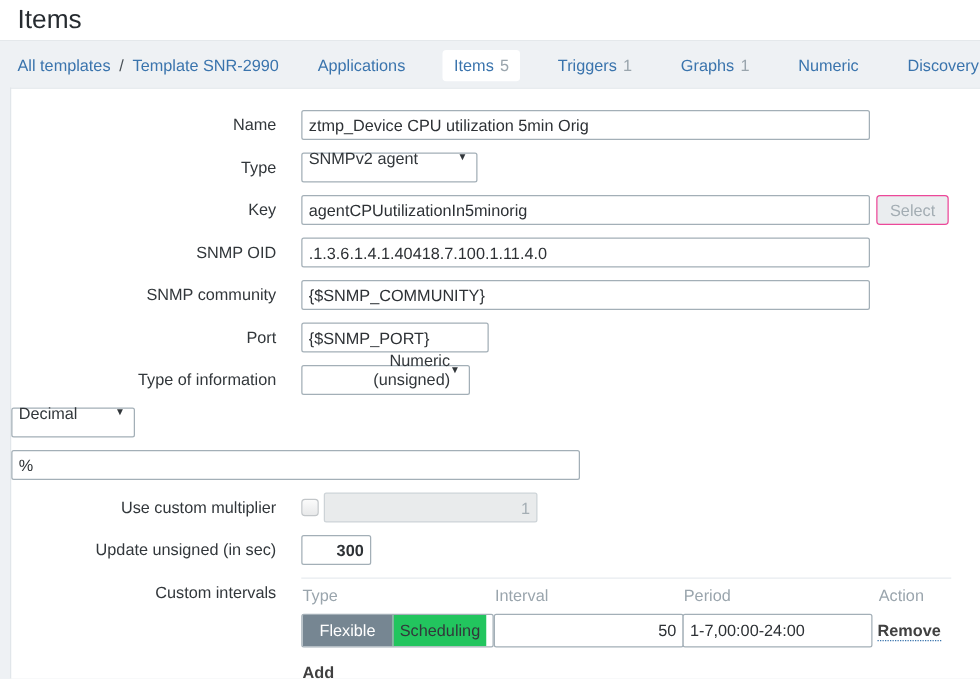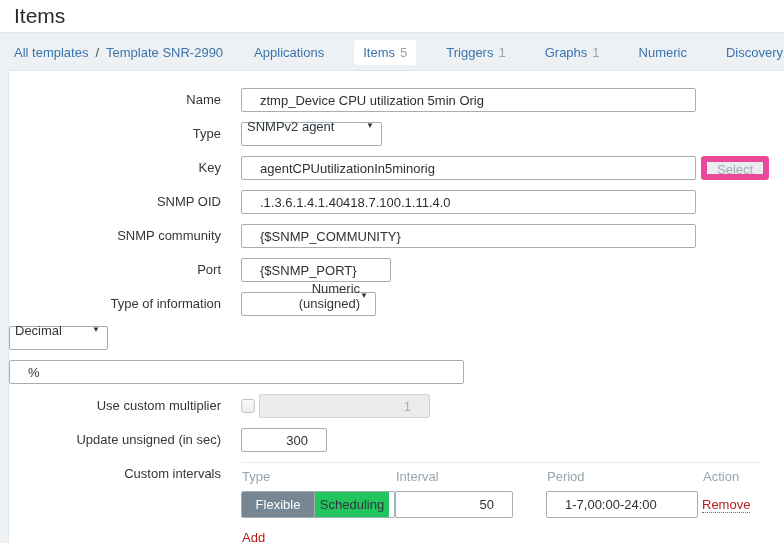--- a/index.html
+++ b/index.html
@@ -24,52 +24,52 @@
   .tab-count:empty { display:none; }
 
   
   .panel { position:absolute; top:70px; left:8px; width:777px; height:480px; background:#ffffff;
            border:1px solid #e1e6ea; border-right:none; padding-top:17px; }
   .form-row { display:flex; margin-bottom:10px; min-height:24px;gap:12px; }
   .form-label { width:220px; flex:0 0 auto; text-align:right; padding-right:8px; line-height:24px; color:#32373b; }
   .field { display:flex; align-items:flex-start; }
 
   .input { height:24px; border:1px solid #a3afb7; border-radius:2px; background:#fff; color:#2d3135;
-           font-family:inherit; font-size:13px; padding:0 18px; outline:none; }
+           font-family:inherit; font-size:13px; padding:0 5px; outline:none; }
   .w-main { width:455px; }
   .w-port { width:150px; }
   .num { text-align:right; }
 
   .selectbox { height:24px; border:1px solid #a3afb7; border-radius:2px; background:#fff;
                display:flex; align-items:center; justify-content:space-between; padding:0 7px 16px 5px; cursor:pointer; }
   .sel-type { width:141px; }
   .sel-info { width:135px;text-align:right; }
   .sel-data { width:99px; }
   .arrow { font-size:8px; color:#32373b; line-height:1; }
 
   .btn-gray { height:24px; margin-left:5px; padding:0 10px; background:#eaedef; color:#a3adb3;
-              border:6px solid #ec4899; border-radius:3px; font-family:inherit; font-size:13px; }
+              border:1px solid #ec4899; border-radius:3px; font-family:inherit; font-size:13px; }
 
   .checkbox { width:14px; height:14px; margin-top:5px; border:1px solid #c2c6c9; border-radius:3px;
               background:linear-gradient(#fbfbfb,#e8e9ea); cursor:pointer; }
   .input-disabled { width:171px; margin-left:4px; background:#e9ebec; border-color:#cdd3d7; color:#a4aeb4; }
-  .w-upd { width:86px; }
+  .w-upd { width:56px;font-weight:bold; }
 
   
   .ci-table { width:520px; border-top:1px solid #e8ecef; padding-top:0; }
   .ci-head { display:grid; grid-template-columns:154px 151px 156px 59px; color:#9aa5ad; padding:6px 0 7px 1px; }
   .ci-row  { display:grid; grid-template-columns:154px 151px 156px 59px; align-items:center; }
   .segmented { display:inline-flex; height:27px; border:1px solid #a3afb7; border-radius:2px; overflow:hidden; width:154px; }
   .seg-btn { display:flex; align-items:center; justify-content:center; cursor:pointer; font-size:13px; }
   .seg-active { width:72px; background:#768692; color:#ffffff; }
   .seg-plain  { width:75px; background:#22c55e; color:#32373b; border-left:1px solid #a3afb7; }
   .ci-input { height:27px; }
-  .w-int { width:118px; }
+  .w-int { width:152px; }
   .w-per { width:152px; }
-  .js-link { color:#b91c1c; text-decoration:none; border-bottom:1px dotted #3a74ad; cursor:pointer; }
+  .js-link { color:#404040; text-decoration:none; border-bottom:1px dotted #3a74ad; cursor:pointer;font-weight:bold; }
   .ci-add { display:inline-block; margin-top:12px; margin-left:1px; }
 </style>
 </head>
 <body>
 
 <div class="screen">
 
   <div class="page-header">
     <div class="page-title">Items</div>
   </div>

